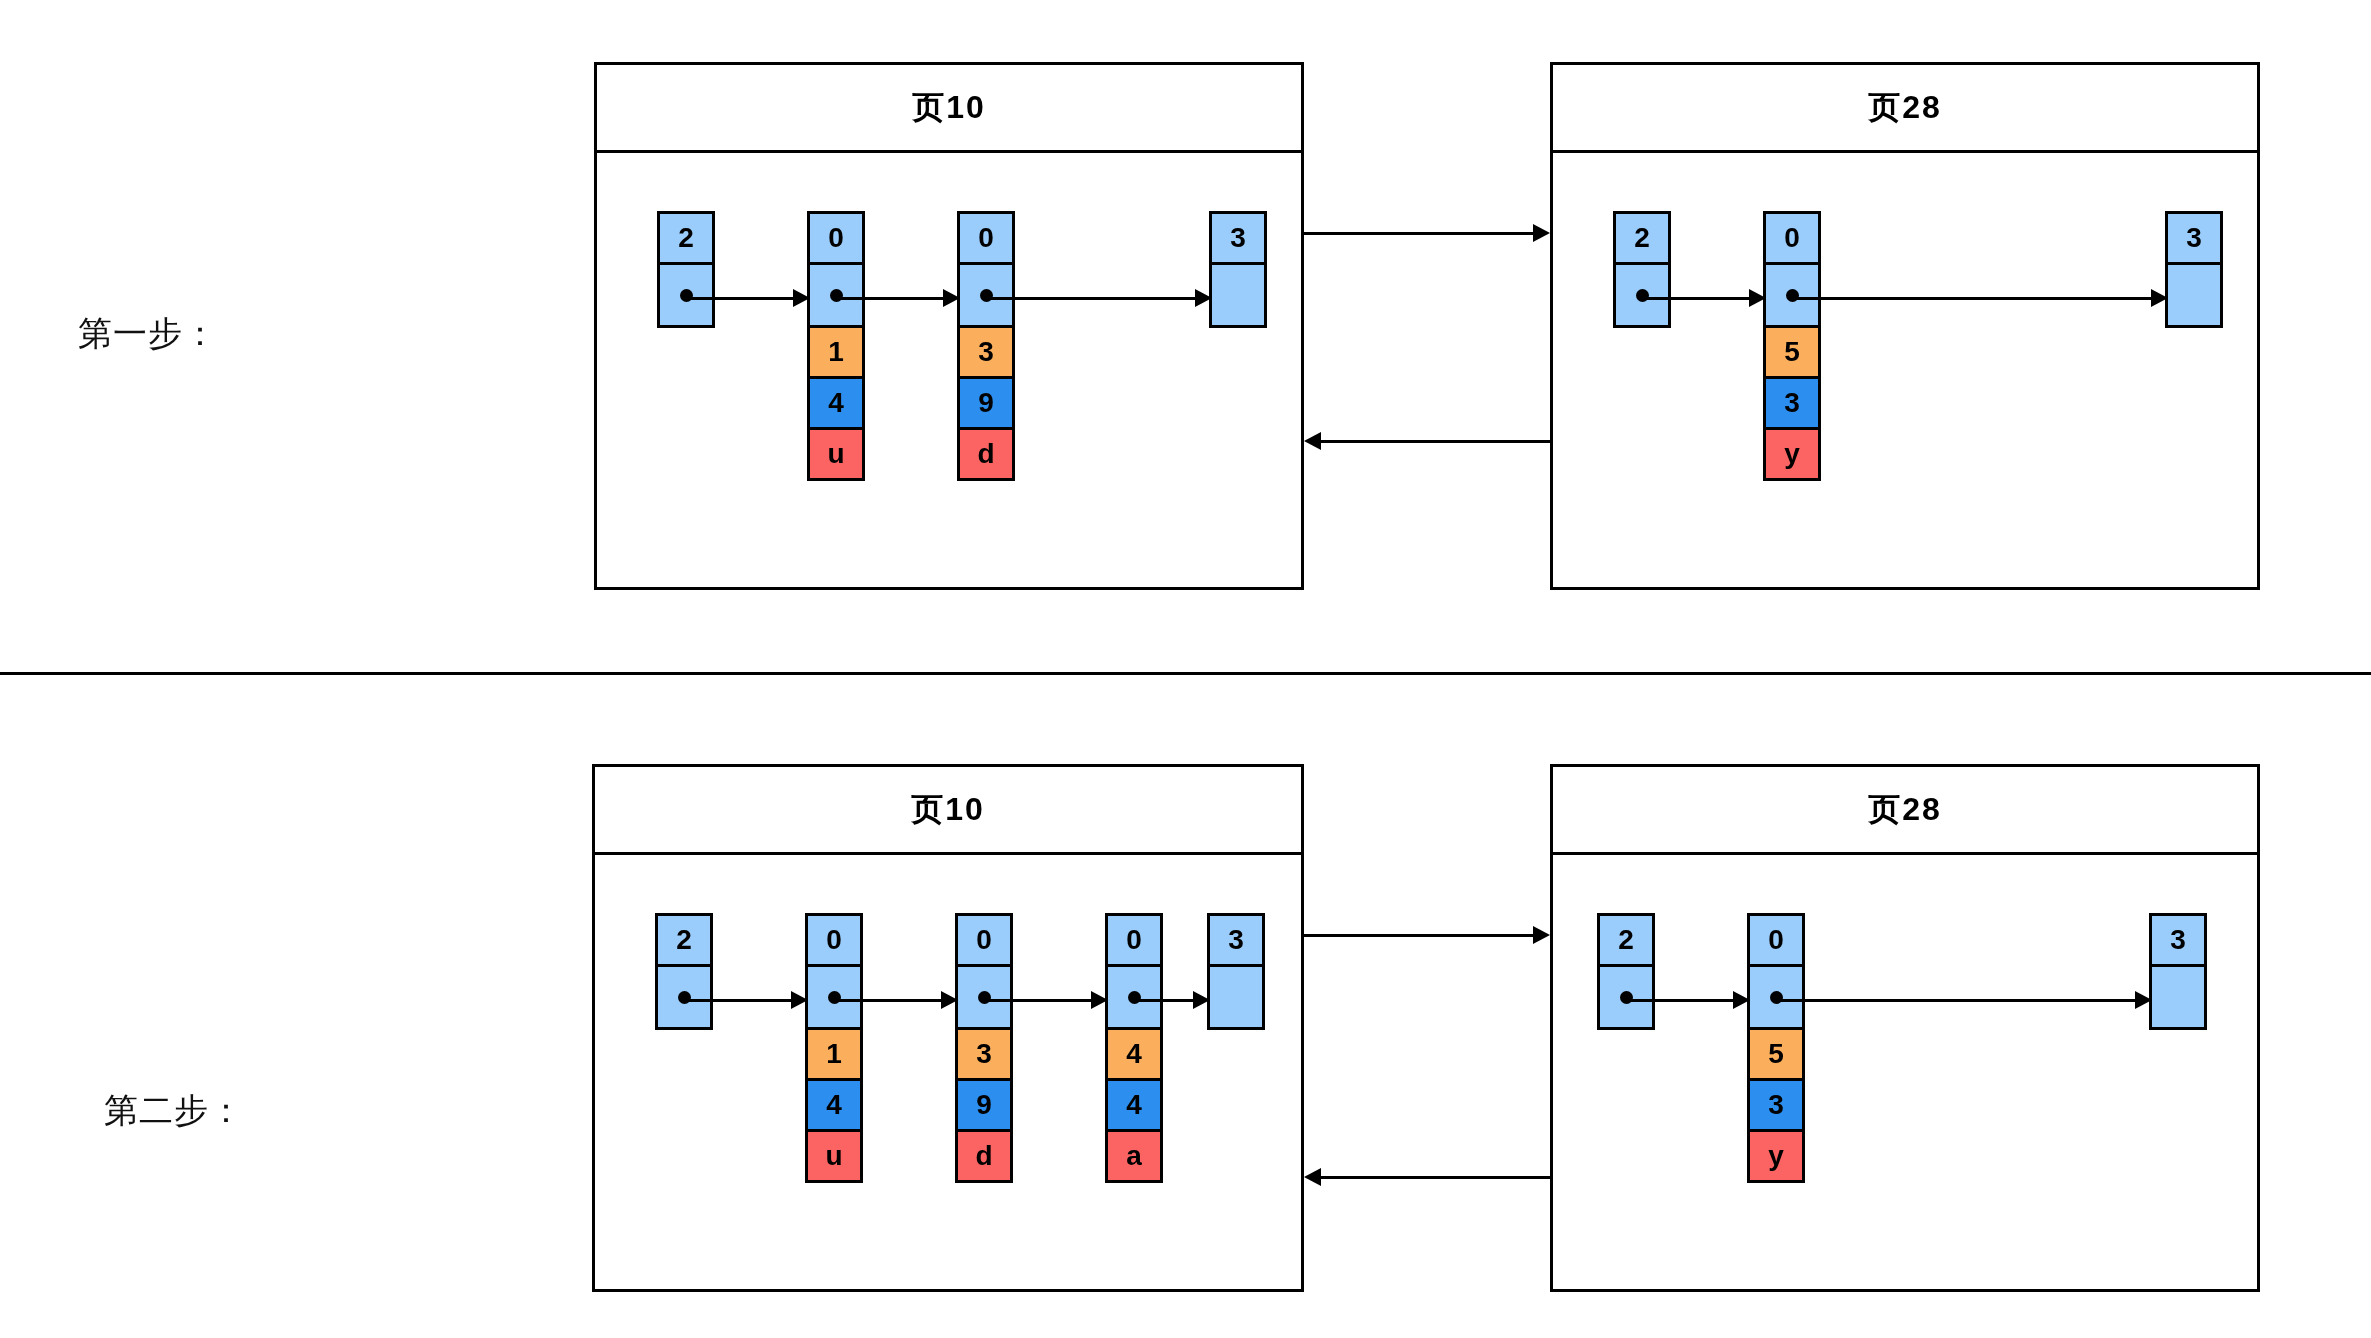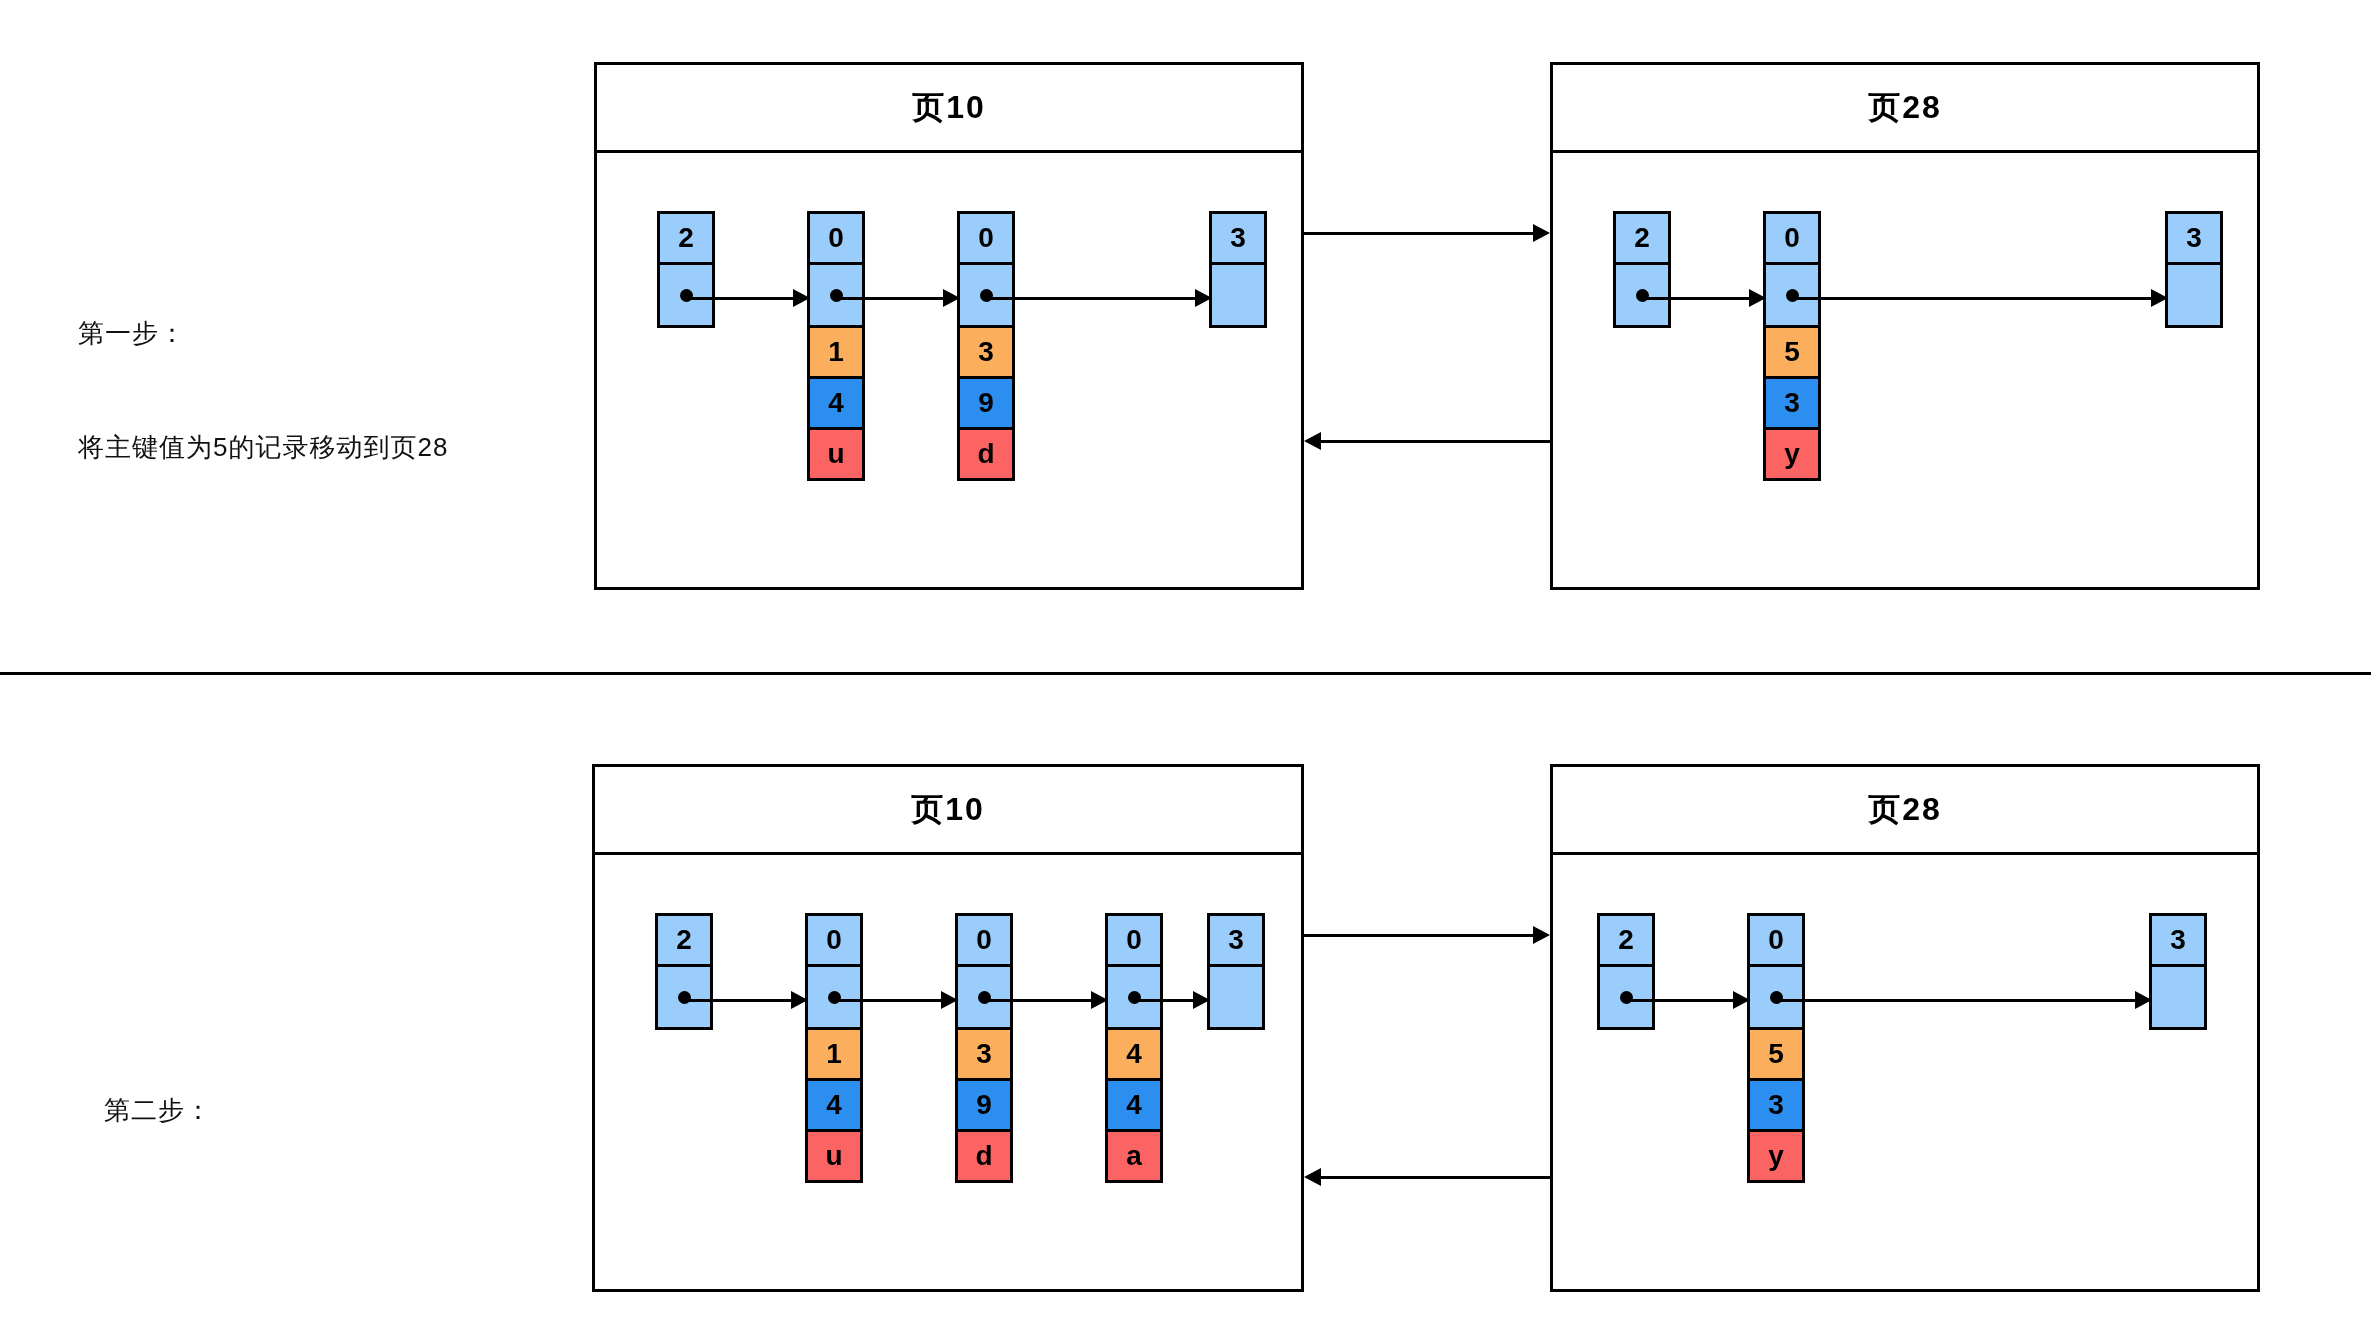--- a/index.html
+++ b/index.html
@@ -14,21 +14,21 @@
     position: relative;
     width: 2371px;
     height: 1338px;
     background: #ffffff;
     overflow: hidden;
   }
 
   
   .step-caption {
     position: absolute;
-    font-size: 26px;
+    font-size: 34px;
     line-height: 38px;
     color: #111111;
     font-weight: 500;
     white-space: pre;
     letter-spacing: 1px;
   }
   .step-caption .cap-line { display: block; }
 
   
   .page-box {
@@ -129,21 +129,20 @@
     border-top: 3px solid #000000;
   }
 </style>
 </head>
 <body>
 
 <div id="canvas">
 
   <div class="step-caption" style="left:78px; top:238px;">
     <span class="cap-line">第一步：</span>
-    <span class="cap-line">将主键值为5的记录移动到页28</span>
   </div>
 
   <div class="page-box" style="left:594px; top:62px; width:710px; height:528px;">
     <div class="page-header">
       <span class="page-title">页10</span>
     </div>
     <div class="page-body">
 
       <div class="node" style="left:60px; top:58px;">
         <div class="cell c-lightblue">2</div>

